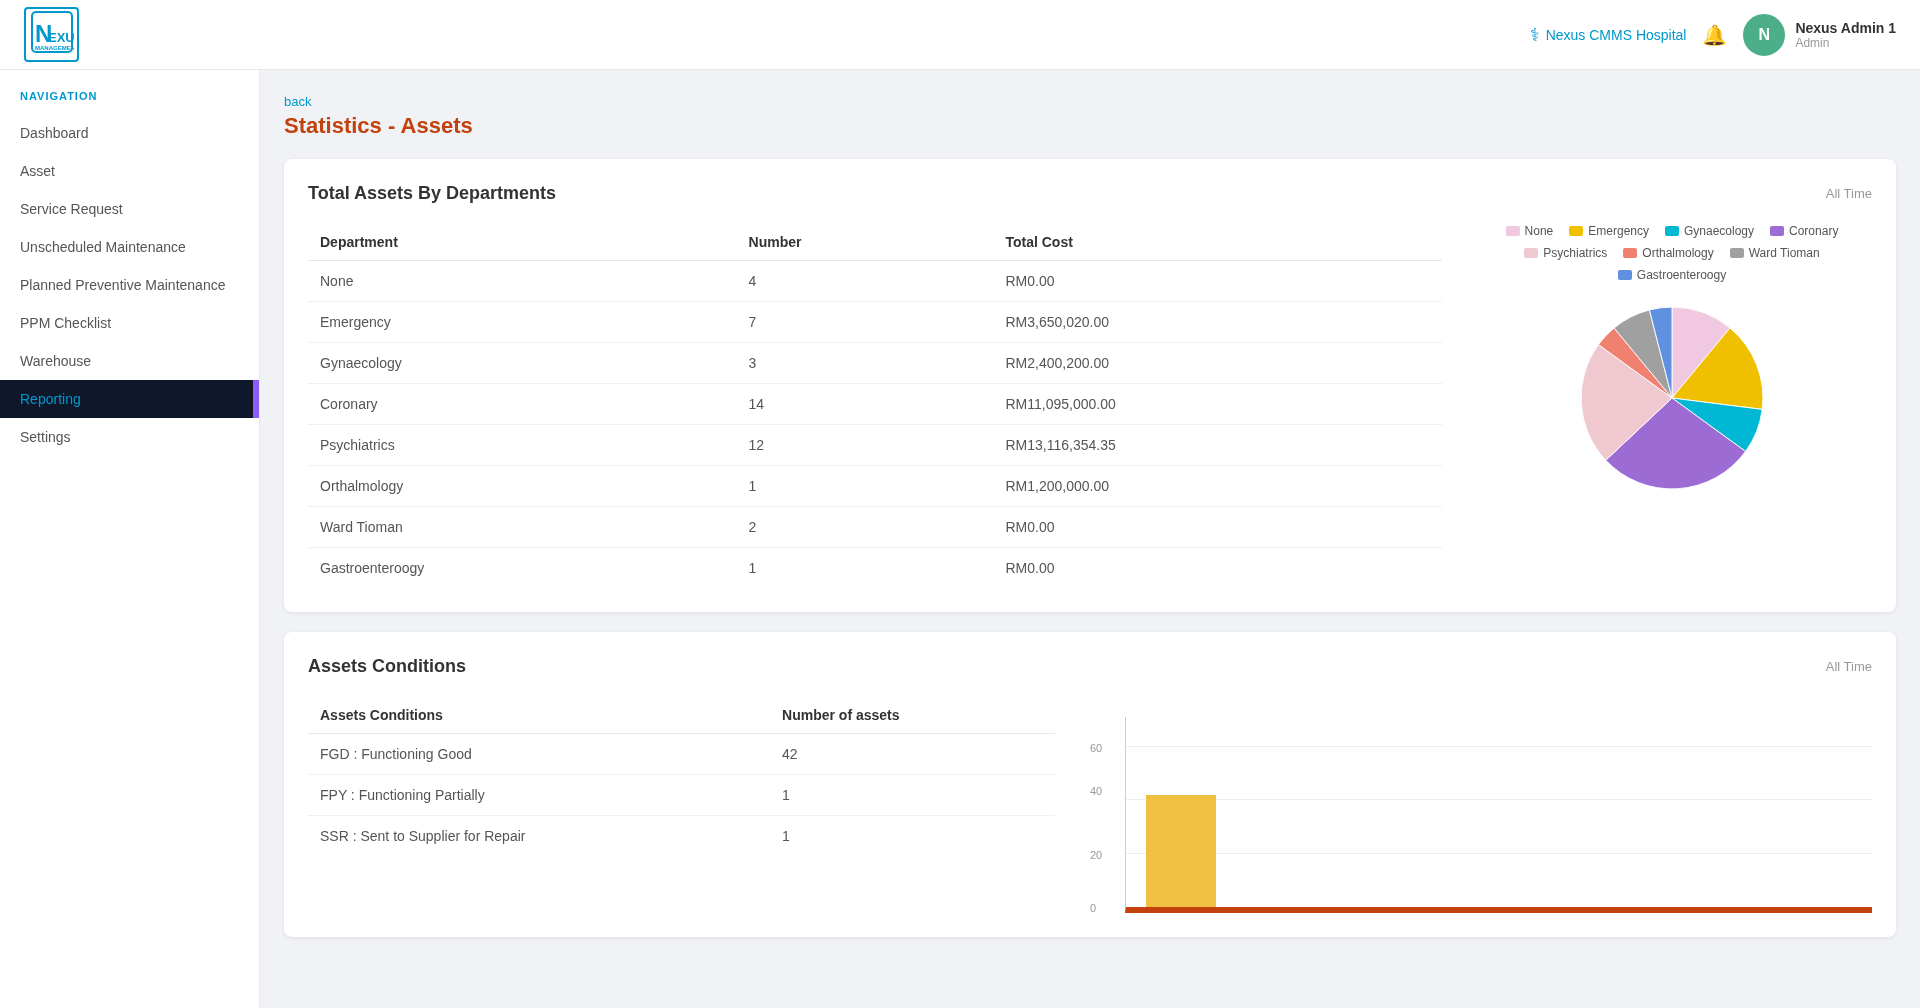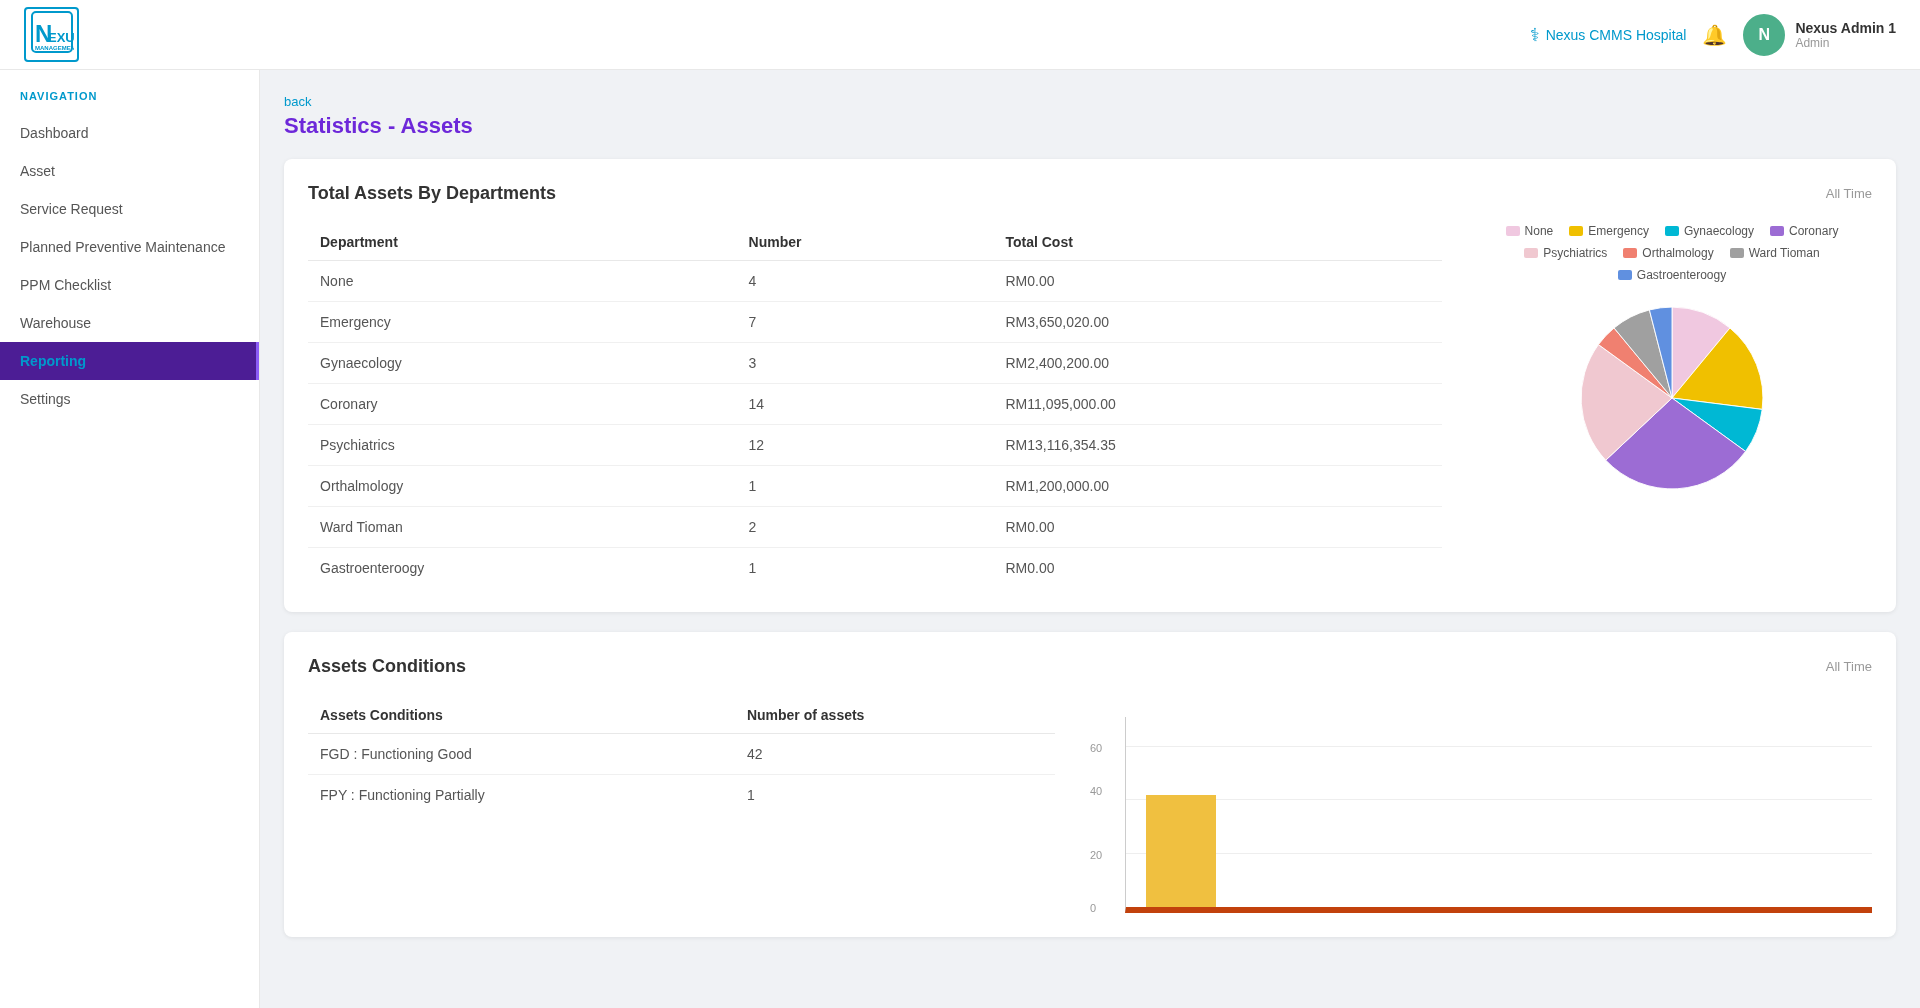--- a/index.html
+++ b/index.html
@@ -44,27 +44,27 @@
       overflow-y: auto;
     }
     .sidebar-nav-label {
       font-size: 11px; font-weight: 700; color: #0099cc; letter-spacing: 1px;
       padding: 0 20px 12px 20px; text-transform: uppercase;
     }
     .sidebar-item {
       padding: 11px 20px; cursor: pointer; color: #555; font-size: 14px;
       display: block; text-decoration: none;
     }
-    .sidebar-item.active { color: #0099cc; font-weight: 700; background: #4c1d95; border-right: 3px solid #8b5cf6; }
+    .sidebar-item.active { color: #0099cc; font-weight: 400; background: #0f172a; border-right: 6px solid #8b5cf6; }
 
     
     .main { margin-left: 260px; padding: 24px; flex: 1; }
 
     .back-link { color: #0099cc; font-size: 13px; cursor: pointer; margin-bottom: 4px; display: block; }
-    .page-title { font-size: 22px; font-weight: 600; color: #6d28d9; margin-bottom: 20px; }
+    .page-title { font-size: 22px; font-weight: 600; color: #c2410c; margin-bottom: 20px; }
 
     
     .card {
       background: #fff; border-radius: 8px; box-shadow: 0 1px 4px rgba(0,0,0,0.08);
       padding: 24px; margin-bottom: 20px;
     }
     .card-header { display: flex; justify-content: space-between; align-items: center; margin-bottom: 20px; text-align: right; }
     .card-title { font-size: 18px; font-weight: 600; color: #333; }
     .card-badge { font-size: 13px; color: #999; }
 
@@ -124,20 +124,21 @@
   </div>
 </header>
 
 <div class="layout">
 
   <nav class="sidebar">
     <div class="sidebar-nav-label">NAVIGATION</div>
     <a class="sidebar-item">Dashboard</a>
     <a class="sidebar-item">Asset</a>
     <a class="sidebar-item">Service Request</a>
+    <a class="sidebar-item">Unscheduled Maintenance</a>
     <a class="sidebar-item">Planned Preventive Maintenance</a>
     <a class="sidebar-item">PPM Checklist</a>
     <a class="sidebar-item">Warehouse</a>
     <a class="sidebar-item active">Reporting</a>
     <a class="sidebar-item">Settings</a>
   </nav>
 
   <main class="main">
     <span class="back-link">back</span>
     <div class="page-title">Statistics - Assets</div>
@@ -268,20 +269,24 @@
             </thead>
             <tbody id="conditions-table-body">
             <tr>
                   <td>FGD : Functioning Good</td>
     <td>42</td>
                 </tr>
                 <tr>
                   <td>FPY : Functioning Partially</td>
     <td>1</td>
                 </tr>
+                <tr>
+                  <td>SSR : Sent to Supplier for Repair</td>
+    <td>1</td>
+                </tr>
               </tbody>
           </table>
         </div>
         <div class="bar-chart-section" style="position:relative; padding-left: 40px; padding-top: 10px;">
           <div id="bar-chart-area" style="position:relative; height:196px; border-bottom:6px solid #c2410c; border-left:1px solid #ccc; margin-top:10px;">
               <div style="position: absolute; left: -36px; bottom: 153px; font-size: 11px; color: rgb(153, 153, 153);">60</div>
               <div style="position: absolute; left: 0px; right: 0px; bottom: 160px; border-top: 1px solid rgb(238, 238, 238);"></div>
               <div style="position: absolute; left: -36px; bottom: 110px; font-size: 11px; color: rgb(153, 153, 153);">40</div>
               <div style="position: absolute; left: 0px; right: 0px; bottom: 106.667px; border-top: 1px solid rgb(238, 238, 238);"></div>
               <div style="position: absolute; left: -36px; bottom: 46.3333px; font-size: 11px; color: rgb(153, 153, 153); margin-top: 36px;">20</div>

